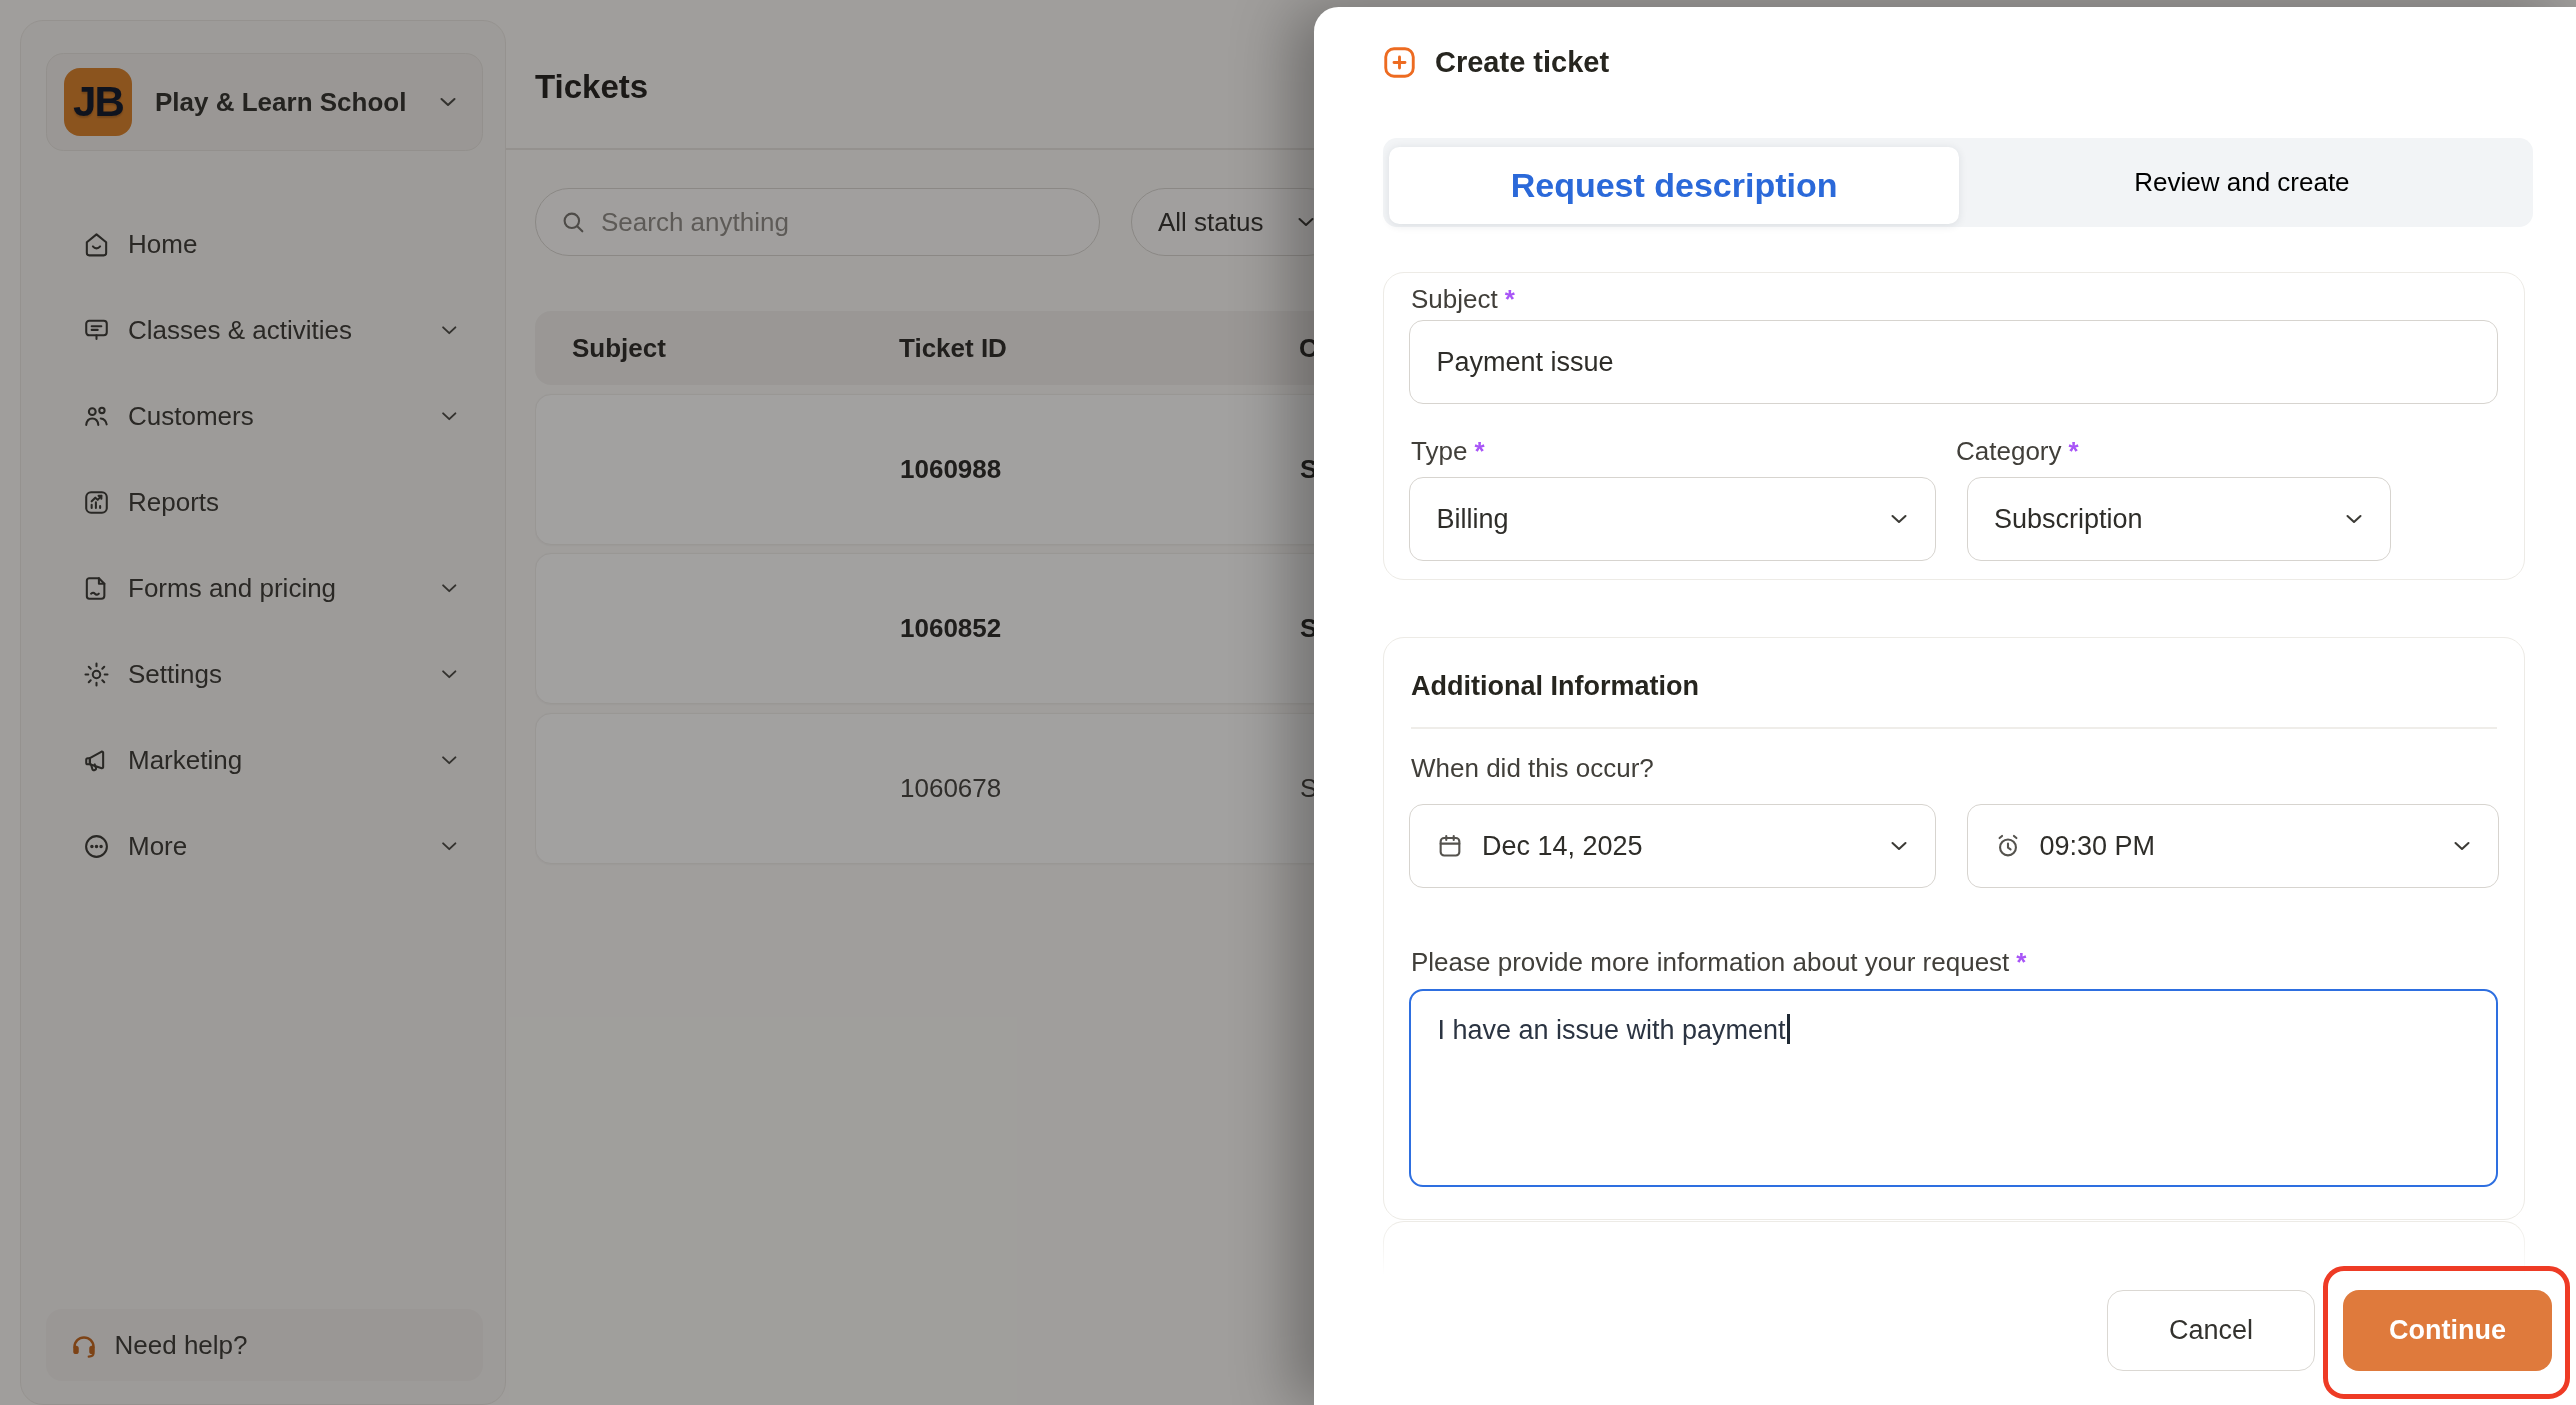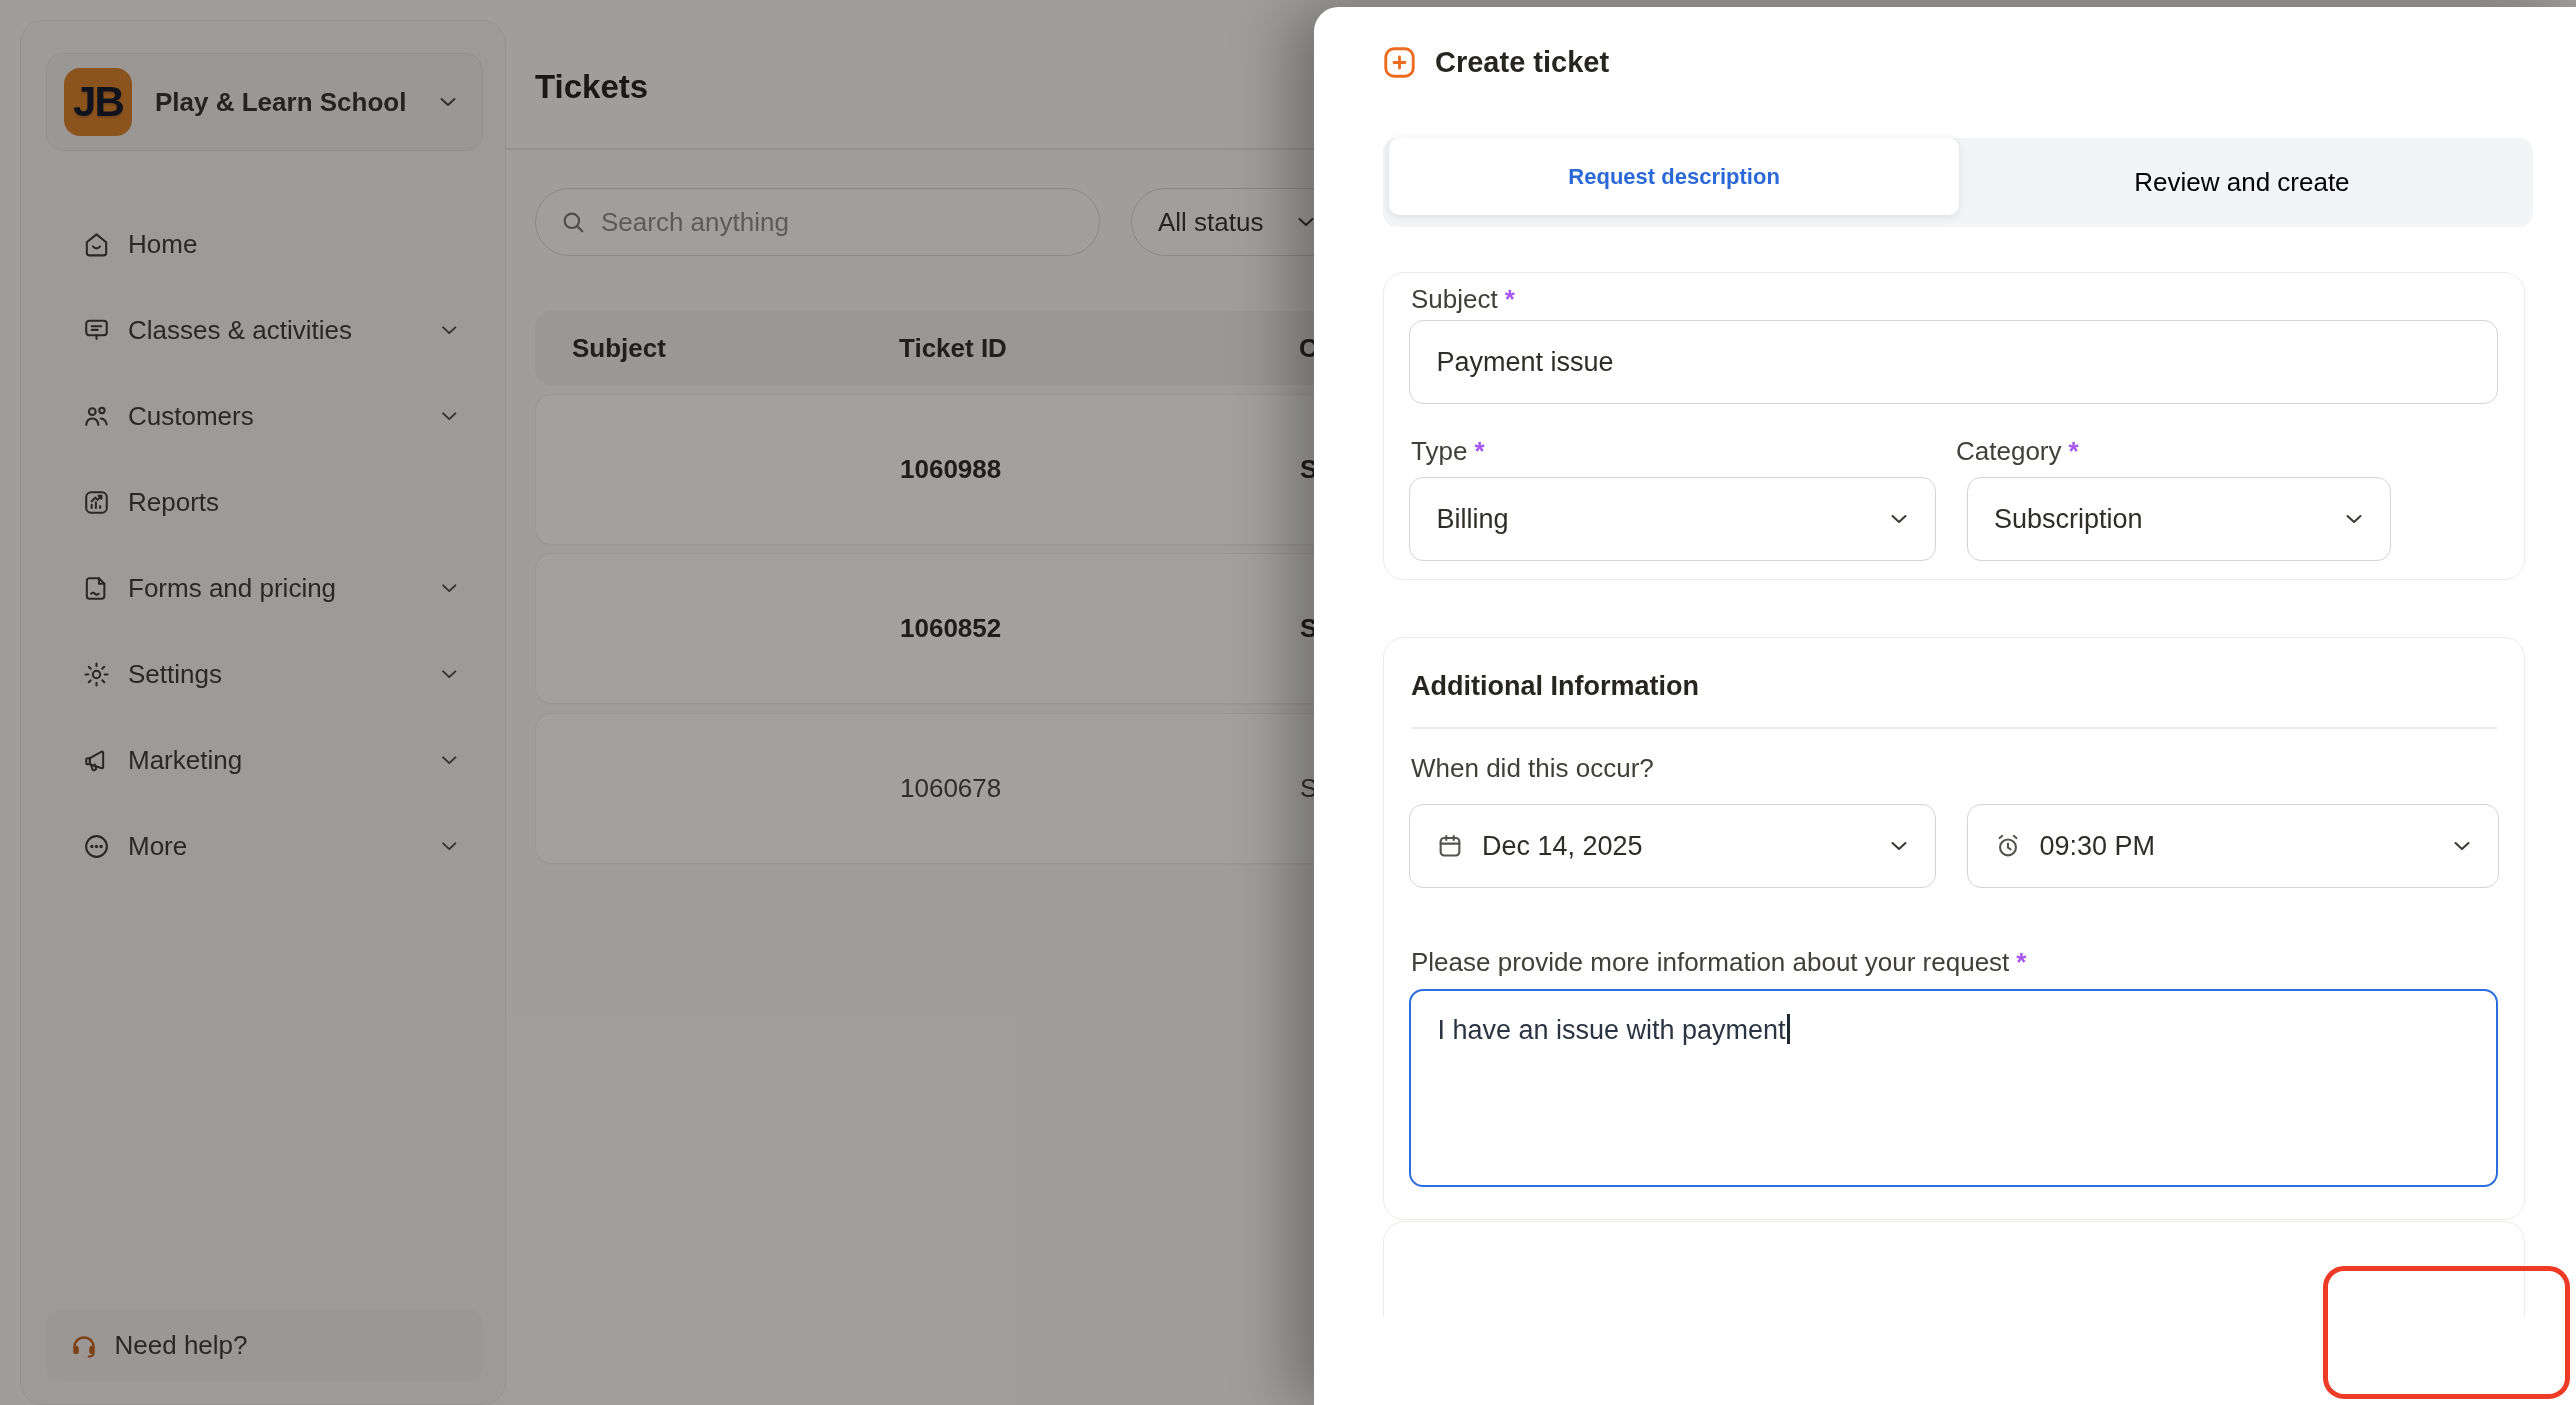--- a/index.html
+++ b/index.html
@@ -49,23 +49,23 @@
 
   .dim{position:absolute;inset:0;background:rgba(16,14,12,0.385);}
 
   
   .modal{position:absolute;left:1314px;top:7px;width:1262px;height:1398px;background:#ffffff;
     border-top-left-radius:24.5px;box-shadow:-23px 0 61px rgba(0,0,0,.30);}
   .m-head{position:absolute;left:69px;top:39px;display:flex;align-items:center;}
   .plus-ic{width:33px;height:33px;color:#ed6b21;display:flex;}
   .m-title{margin-left:19px;font-size:29px;font-weight:700;color:#26251f;}
   .tabs{position:absolute;left:69px;top:131px;width:1150px;height:89px;background:#f2f4f6;border-radius:14px;}
-  .tab-active{position:absolute;left:6.1px;top:0;width:570px;height:77px;background:#fff;border-radius:10.5px;
+  .tab-active{position:absolute;left:6.1px;top:9px;width:570px;height:77px;background:#fff;border-radius:10.5px;
     box-shadow:0 1.8px 8.8px rgba(30,40,60,.10);display:flex;align-items:center;justify-content:center;
-    font-size:22px;font-weight:700;color:#2b69d9;cursor:pointer;}
+    font-size:34px;font-weight:700;color:#2b69d9;cursor:pointer;}
   .tab-idle{position:absolute;right:6.1px;top:6.1px;width:570px;height:77px;display:flex;align-items:center;
     justify-content:center;font-size:26px;font-weight:500;color:#000000;cursor:pointer;}
 
   .card{position:absolute;left:69px;width:1142px;border:1.8px solid #edebe6;border-radius:21px;background:#fff;}
   .card1{top:265px;height:308px;}
   .card2{top:630px;height:583px;}
   .card3{top:1214px;height:96px;border-bottom:none;border-bottom-left-radius:0;border-bottom-right-radius:0;}
 
   .f-label{position:absolute;font-size:26px;font-weight:500;color:#413f3a;}
   .req{color:#a855f7;margin-left:7px;font-weight:600;}
@@ -370,17 +370,21 @@
 
       <span class="f-label" style="left:27px;top:309px;"><span>Please provide more information about your request</span><span class="req">*</span></span>
 
       <div class="t-area">
         <span>I have an issue with payment</span><span class="caret"></span>
       </div>
     </div>
 
     <div class="card card3"></div>
 
+    <div class="m-footer">
+      <button class="btn btn-cancel">Cancel</button>
+      <button class="btn btn-continue">Continue</button>
+    </div>
     <div class="annotation"></div>
   </section>
 
 </div>
 
 
 </body></html>

